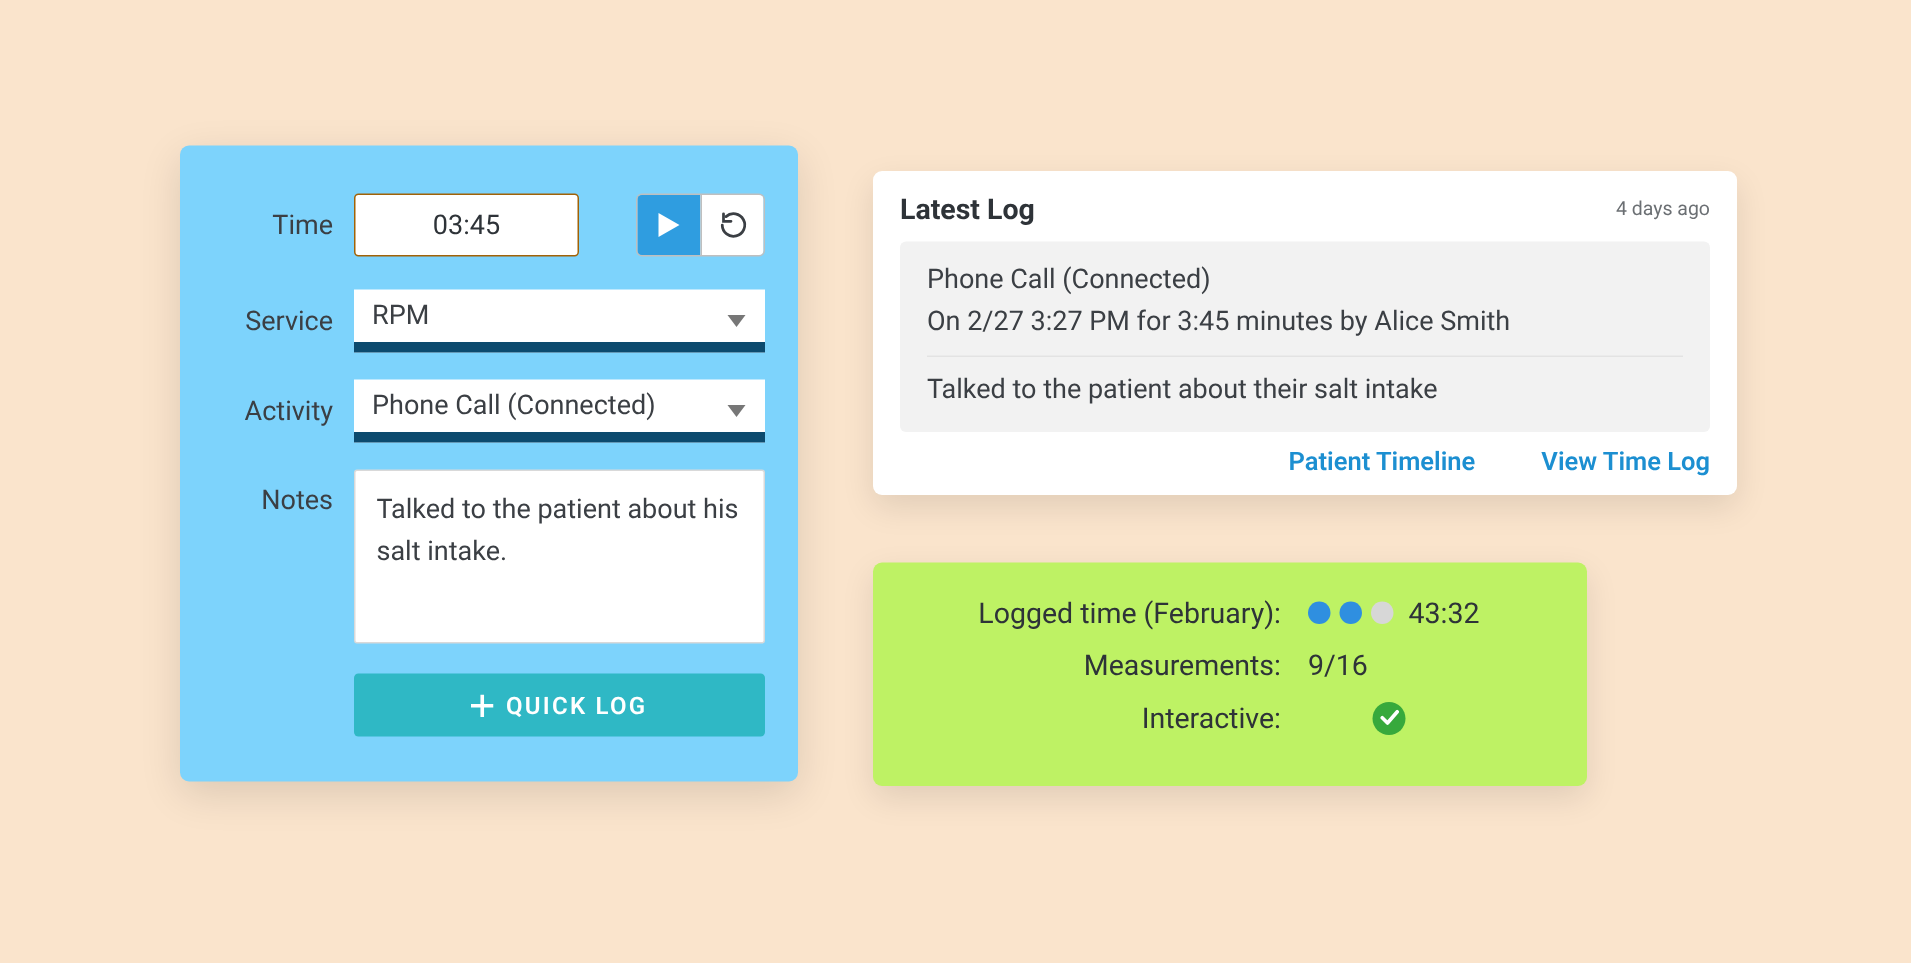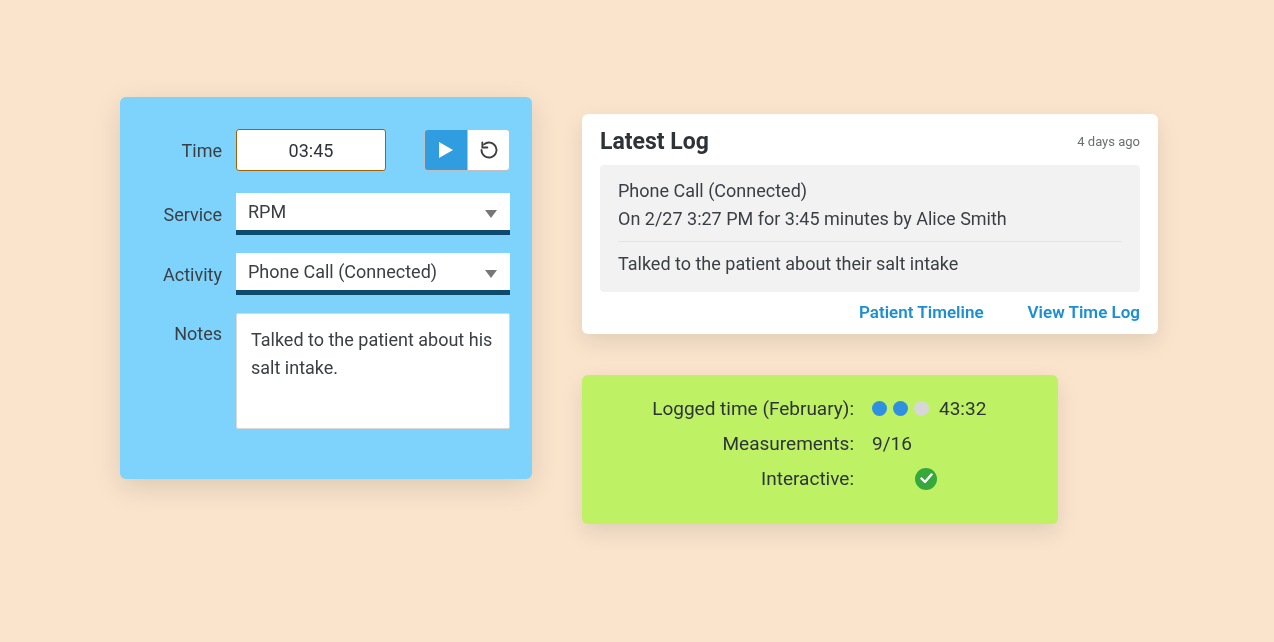--- a/index.html
+++ b/index.html
@@ -67,21 +67,21 @@
   .reset-btn { background: #fff; border-left: 1px solid #bfbfbf; }
   .select-wrap {
     flex: 1;
     position: relative;
   }
   .select {
     width: 100%;
     height: 42px;
     background: #fff;
     border: none;
-    border-bottom: 5px solid #0c4a6e;
+    border-bottom: 7px solid #0c4a6e;
     padding: 0 36px 0 12px;
     font-size: 18px;
     color: #3b3f44;
     display: flex;
     align-items: center;
     cursor: pointer;
   }
   .chevron {
     position: absolute;
     right: 12px;
@@ -129,21 +129,21 @@
     border-radius: 6px;
     box-shadow: 0 8px 22px rgba(0,0,0,0.10);
     padding: 14px 18px 12px 18px;
   }
   .log-header {
     display: flex;
     justify-content: space-between;
     align-items: center;
     margin-bottom: 10px;
   }
-  .log-title { font-weight: 700; font-size: 23px; }
+  .log-title { font-weight: 700; font-size: 19px; }
   .log-age { color: #6b6f73; font-size: 13px; }
   .log-body {
     background: #f2f2f2;
     border-radius: 4px;
     padding: 12px 18px 14px 18px;
   }
   .log-line { font-size: 18px; color: #3b3f44; line-height: 1.55; }
   .log-divider { height: 1px; background: #e3e3e3; margin: 8px 0; }
   .log-actions {
     display: flex;
@@ -232,20 +232,29 @@
           <polygon points="1,1 13,1 7,9" fill="#777"></polygon>
         </svg>
     </div>
   </div>
 
   <div class="form-row notes-row">
     <div class="field-label" style="padding-top:10px">Notes</div>
     <textarea class="notes-area" style="">Talked to the patient about his salt intake.</textarea>
   </div>
 
+  <div class="submit-row">
+    <div class="submit-spacer"></div>
+    <div class="quick-log-btn">
+      <svg width="15" height="15" viewBox="0 0 15 15">
+          <path d="M7.5 0v15M0 7.5h15" stroke="#fff" stroke-width="2.4"></path>
+        </svg>
+      <span>QUICK LOG</span>
+    </div>
+  </div>
 
 </div>
 
 <div class="log-card">
   <div class="log-header">
     <div class="log-title">Latest Log</div>
     <div class="log-age">4 days ago</div>
   </div>
   <div class="log-body">
     <div class="log-line">Phone Call (Connected)</div>

